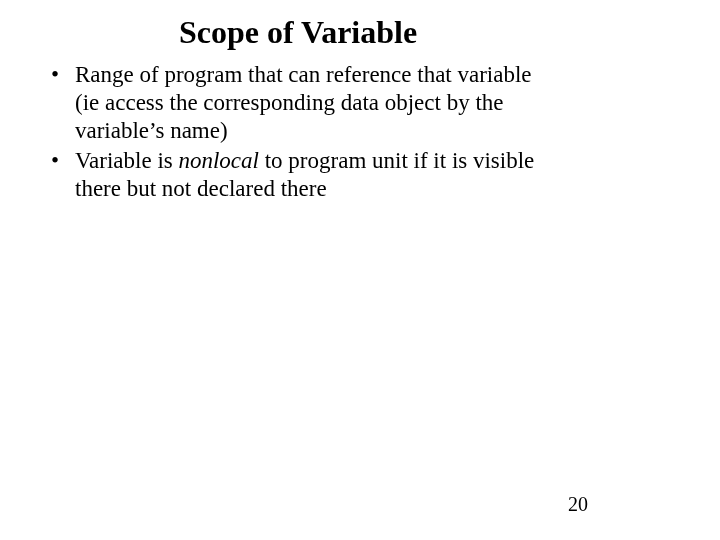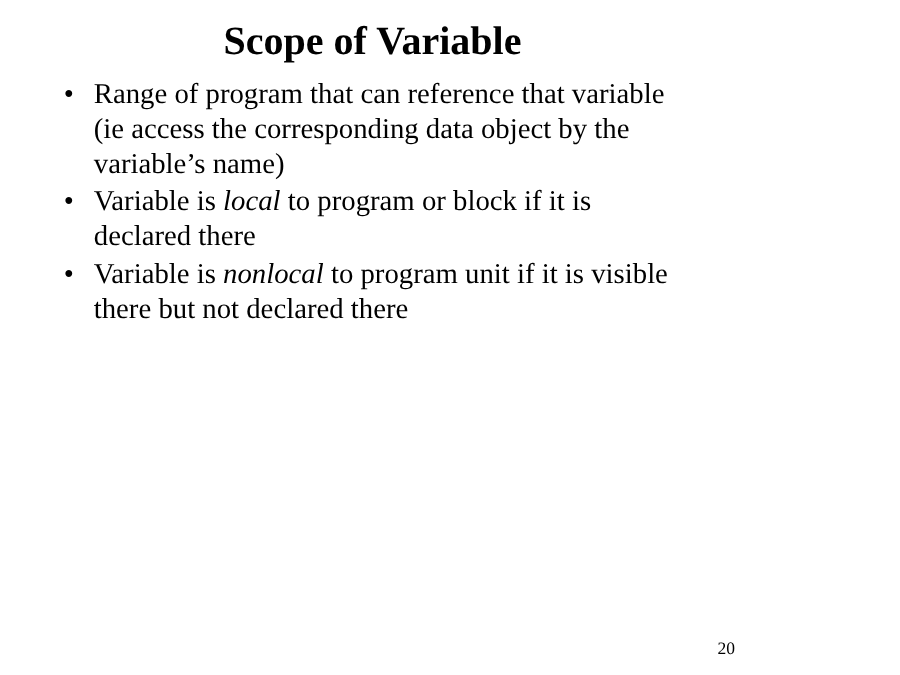--- a/index.html
+++ b/index.html
@@ -47,36 +47,33 @@
     position: absolute;
     left: 0;
     top: 0;
   }
   .italic {
     font-style: italic;
   }
   .pagenum {
     position: absolute;
     right: 8px;
-    bottom: 12px;
-    font-size: 14px;
+    bottom: 24px;
+    font-size: 20px;
   }
 </style>
 </head>
 <body>
 
 <div class="slide">
   <div class="title">Scope of Variable</div>
   <div class="body">
     <ul class="bullets">
       <li>
         <span>Range of program that can reference that variable (ie access the corresponding data object by the variable’s name)</span><span class="italic"></span><span></span>
       </li>
       <li>
-        <span>Variable is </span><span class="italic">local</span><span> to program or block if it is declared there</span>
-      </li>
-      <li>
         <span>Variable is </span><span class="italic">nonlocal</span><span> to program unit if it is visible there but not declared there</span>
       </li>
     </ul>
   </div>
   <div class="pagenum">20</div>
 </div>
 
 </body></html>

